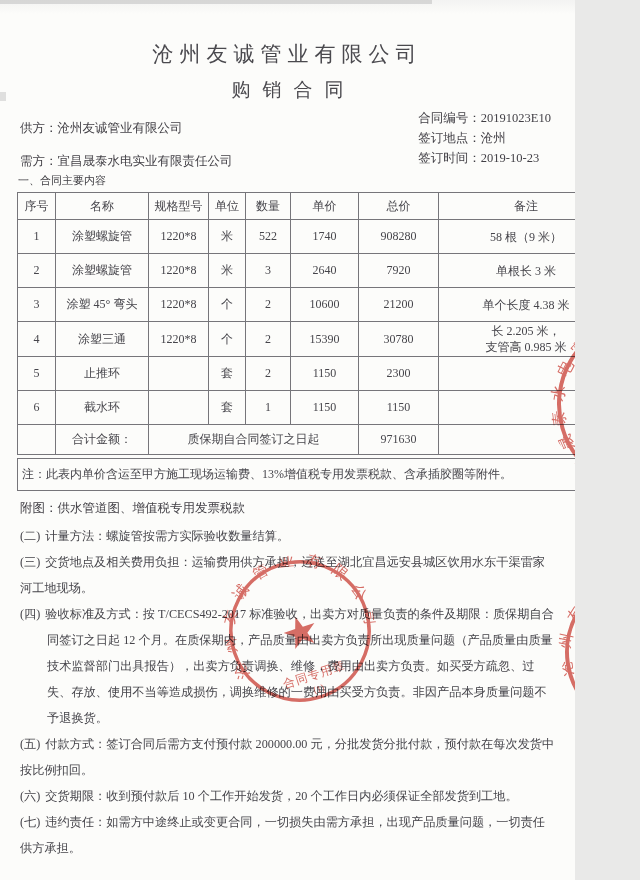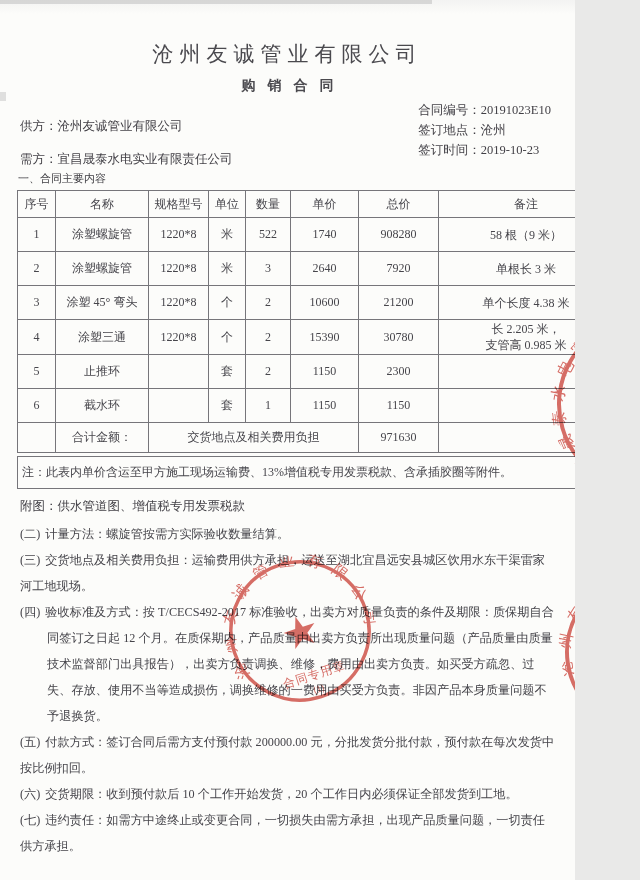--- a/index.html
+++ b/index.html
@@ -14,28 +14,28 @@
     color:#413f45;
   }
   .edge-top{position:absolute;top:0;left:0;width:432px;height:4px;background:#b9b9b9;opacity:.5;}
   .edge-mark{position:absolute;top:92px;left:0;width:6px;height:9px;background:#c6c6c6;opacity:.55;}
 
   .doc-title{
     margin:40px 0 0 0;text-align:center;font-size:21px;letter-spacing:6px;
     font-weight:normal;color:#4a494e;
   }
   .doc-subtitle{
-    margin:9px 0 0 0;text-align:center;font-size:14px;letter-spacing:12px;
-    font-weight:bold;color:#4a494e;padding-left:12px;
+    margin:9px 0 0 0;text-align:center;font-size:19px;letter-spacing:12px;
+    font-weight:normal;color:#4a494e;padding-left:12px;
   }
   .info-row{
     display:flex;justify-content:space-between;
     margin:5px 24px 0 20px;font-size:12.5px;
   }
-  .info-left .line{margin-top:18px;}
+  .info-left .line{margin-top:12px;}
   .info-left .line + .line{margin-top:16px;}
   .info-right .line{line-height:20px;}
   .sec-heading{
     margin:3px 0 0 18px;font-size:11px;font-weight:normal;color:#3e3d42;
   }
 
   table.items{
     border-collapse:collapse;margin:4px 0 0 17px;width:596px;
     table-layout:fixed;font-size:12px;color:#46454b;
   }
@@ -171,21 +171,21 @@
           <td>1</td>
           <td>1150</td>
           <td>1150</td>
           <td class="remark"></td>
         </tr>
       </tbody>
     <tbody>
       <tr class="total-row">
         <td></td>
         <td>合计金额：</td>
-        <td colspan="4">交货地点及相关费用负担</td>
+        <td colspan="4">质保期自合同签订之日起</td>
         <td>971630</td>
         <td></td>
       </tr>
     </tbody>
   </table>
 
   <div class="note-box">注：此表内单价含运至甲方施工现场运输费、13%增值税专用发票税款、含承插胶圈等附件。</div>
   <div class="attachment">附图：供水管道图、增值税专用发票税款</div>
 
   <div class="clauses">

